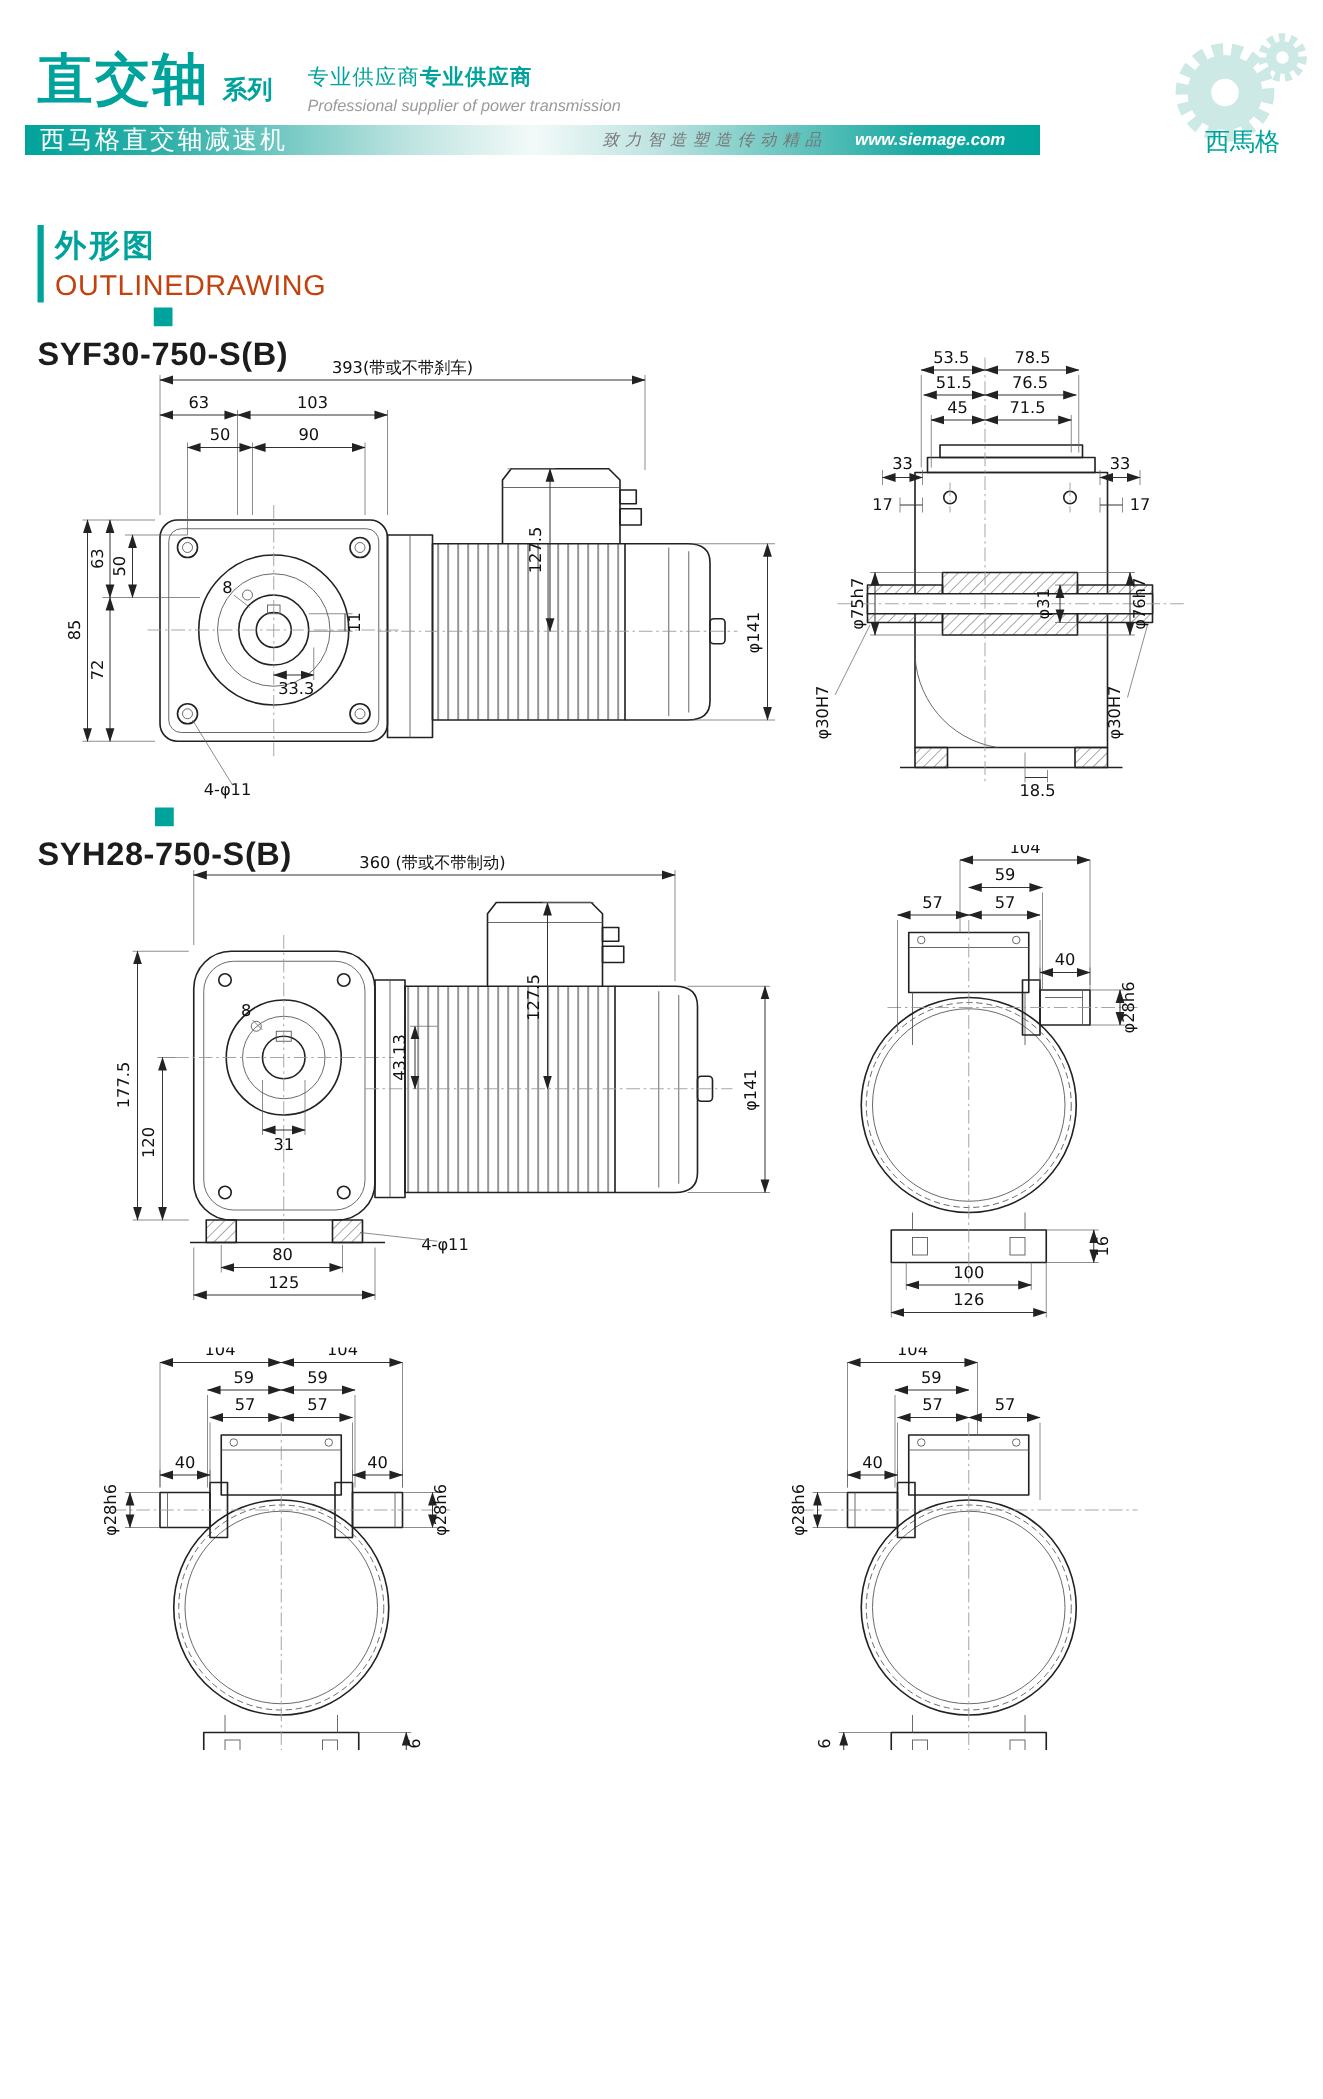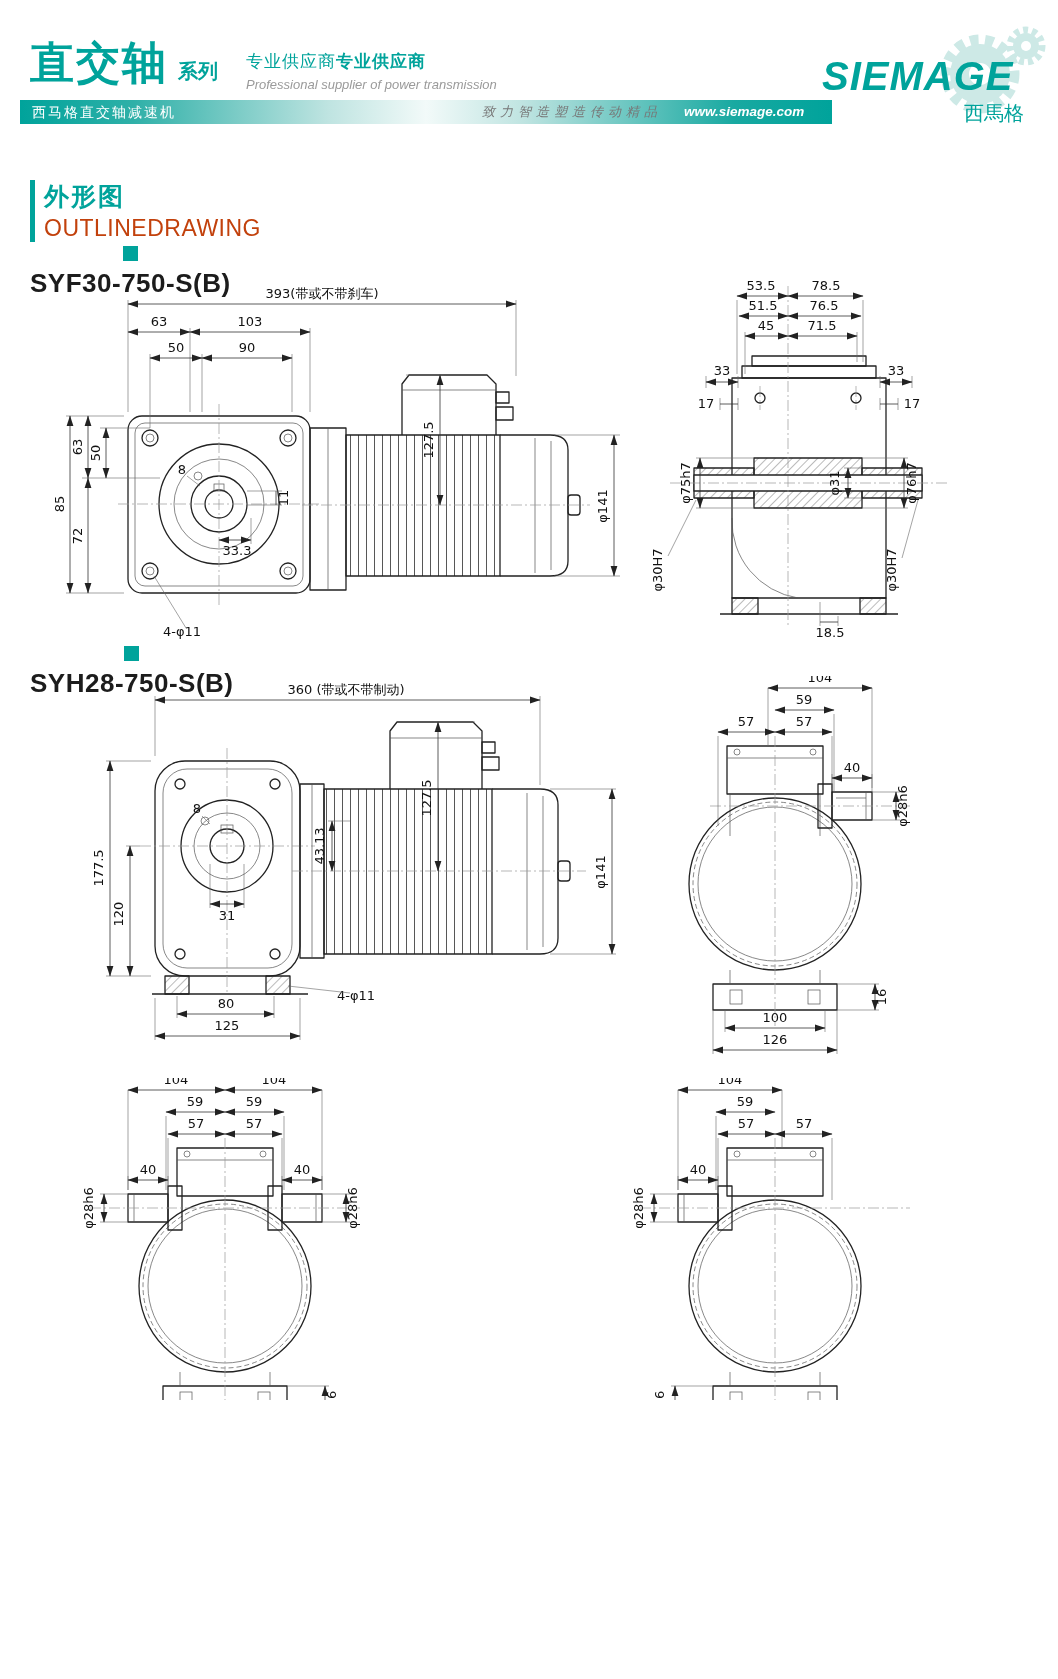--- a/index.html
+++ b/index.html
@@ -13,21 +13,21 @@
   .tag-cn{font-size:17px;color:#00a39b;letter-spacing:1px;}
   .tag-bold{font-weight:bold;}
   .tag-en{font-size:13px;color:#9a9a9a;margin-top:4px;font-style:italic;}
   .brand{position:absolute;left:818px;top:24px;width:232px;height:104px;}
   .gear-svg{position:absolute;right:0;top:0;}
   .brand-name{position:absolute;left:4px;top:30px;font-size:40px;font-weight:bold;
               font-style:italic;color:#00a39b;letter-spacing:1px;}
   .brand-cn{position:absolute;right:26px;top:76px;font-size:20px;font-weight:normal;color:#00a39b;}
   .hbar{position:absolute;left:20px;top:100px;width:812px;height:24px;
         background:linear-gradient(90deg,#00a39b 0%,#2fb0a8 14%,#bfe4e1 38%,#f2faf9 50%,#bfe4e1 62%,#18a9a1 88%,#00a39b 100%);}
-  .hbar-left{position:absolute;left:12px;top:0;line-height:24px;color:#fff;font-size:14px;letter-spacing:2px;}
+  .hbar-left{position:absolute;left:12px;top:0;line-height:24px;color:#fff;font-size:20px;letter-spacing:2px;}
   .hbar-slogan{position:absolute;left:462px;top:0;line-height:24px;color:#777;font-size:13px;letter-spacing:5px;font-style:italic;}
   .hbar-site{position:absolute;left:664px;top:0;line-height:24px;color:#fff;font-size:13.5px;
              font-weight:bold;font-style:italic;}
   
   .sec{position:absolute;left:30px;top:180px;border-left:5px solid #00a39b;padding-left:9px;}
   .sec-cn{font-size:25px;font-weight:bold;color:#00a39b;letter-spacing:2px;}
   .sec-en{font-size:23px;color:#c2410c;margin-top:2px;letter-spacing:0.5px;}
   
   .model{position:absolute;display:flex;align-items:center;gap:7px;flex-direction:column;}
   #model1{left:30px;top:246px;}
@@ -62,21 +62,20 @@
 
   <div class="brand">
     <svg class="gear-svg" width="220" height="104" viewBox="0 0 220 104">
       <circle cx="150" cy="50" r="30" fill="#cde9e6"></circle>
       <circle cx="150" cy="50" r="34" fill="none" stroke="#cde9e6" stroke-width="11" stroke-dasharray="8.5 6.5"></circle>
       <circle cx="150" cy="50" r="11" fill="#fff"></circle>
       <circle cx="196" cy="22" r="13" fill="#cde9e6"></circle>
       <circle cx="196" cy="22" r="16" fill="none" stroke="#cde9e6" stroke-width="7" stroke-dasharray="5 4"></circle>
       <circle cx="196" cy="22" r="5" fill="#fff"></circle>
     </svg>
-    <div class="brand-name">SIEMAGE</div>
     <div class="brand-cn">西馬格</div>
   </div>
 
   <div class="hbar">
     <span class="hbar-left">西马格直交轴减速机</span>
     <span class="hbar-slogan">致力智造塑造传动精品</span>
     <span class="hbar-site">www.siemage.com</span>
   </div>
 
   <div class="sec">

